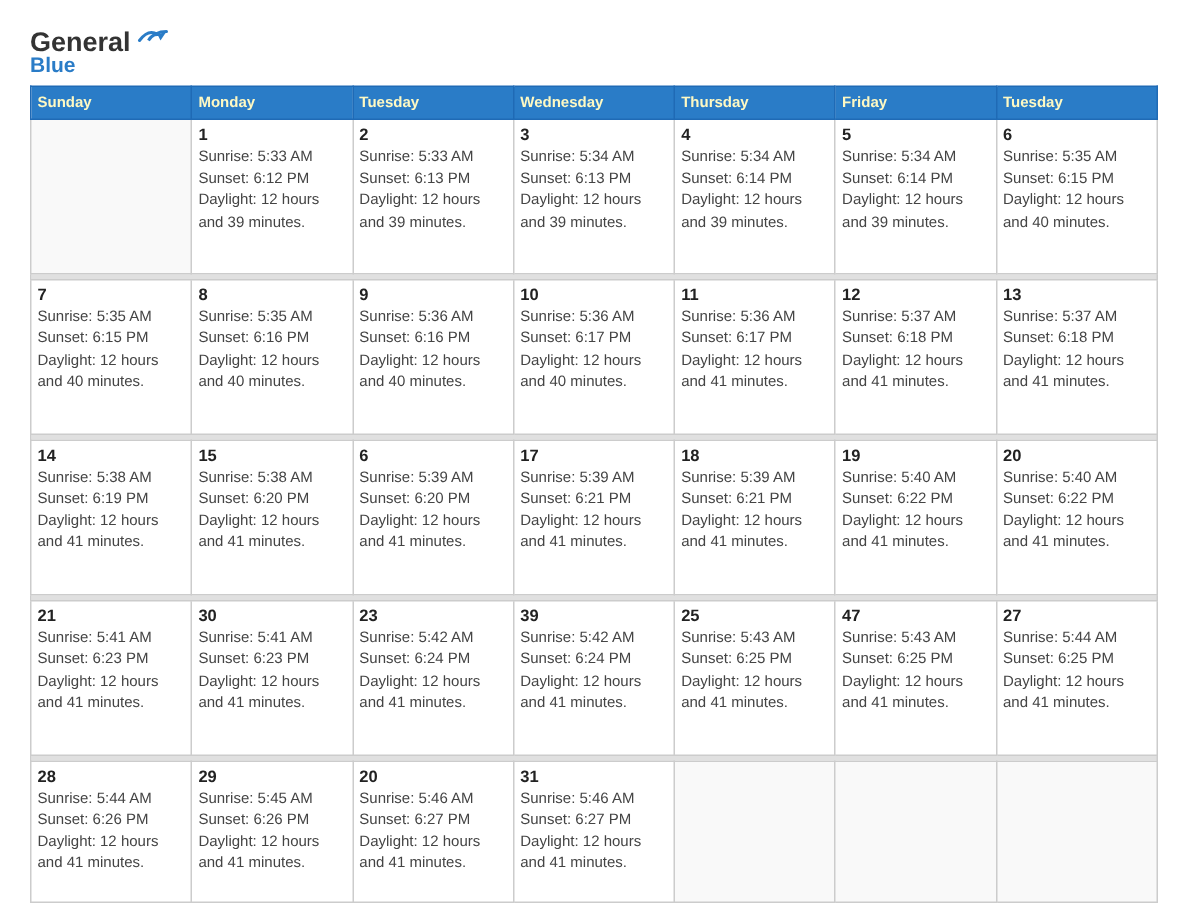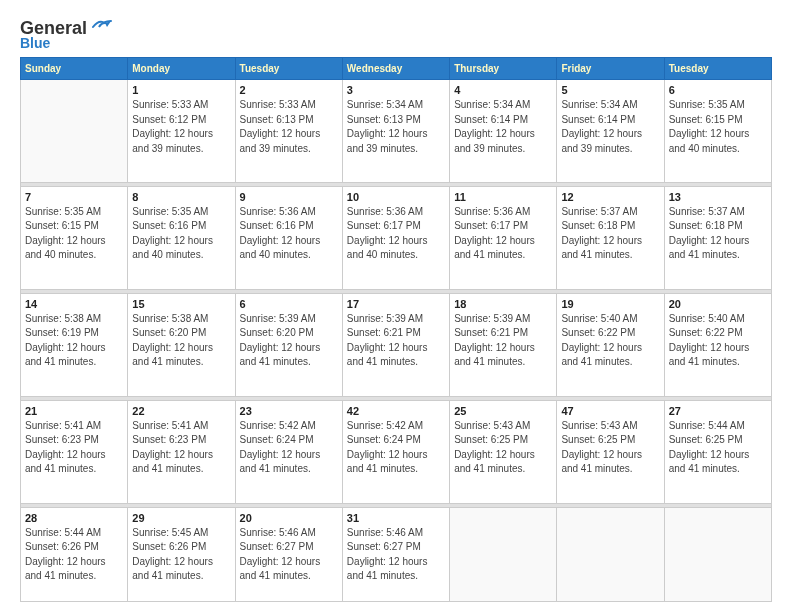--- a/index.html
+++ b/index.html
@@ -217,29 +217,29 @@
         </tr>
         <tr>
           <td colspan="7" style="background: rgb(224, 224, 224); height: 3px; padding: 0px; border: 1px solid rgb(204, 204, 204);"></td>
         </tr>
         <tr>
           <td>
             <span class="day-number">21</span>
             <div class="day-info">Sunrise: 5:41 AM<br>Sunset: 6:23 PM<br>Daylight: 12 hours and 41 minutes.</div>
           </td>
           <td>
-            <span class="day-number">22</span>
+            <span class="day-number">30</span>
             <div class="day-info">Sunrise: 5:41 AM<br>Sunset: 6:23 PM<br>Daylight: 12 hours and 41 minutes.</div>
           </td>
           <td>
             <span class="day-number">23</span>
             <div class="day-info">Sunrise: 5:42 AM<br>Sunset: 6:24 PM<br>Daylight: 12 hours and 41 minutes.</div>
           </td>
           <td>
-            <span class="day-number">42</span>
+            <span class="day-number">39</span>
             <div class="day-info">Sunrise: 5:42 AM<br>Sunset: 6:24 PM<br>Daylight: 12 hours and 41 minutes.</div>
           </td>
           <td>
             <span class="day-number">25</span>
             <div class="day-info">Sunrise: 5:43 AM<br>Sunset: 6:25 PM<br>Daylight: 12 hours and 41 minutes.</div>
           </td>
           <td>
             <span class="day-number">47</span>
             <div class="day-info">Sunrise: 5:43 AM<br>Sunset: 6:25 PM<br>Daylight: 12 hours and 41 minutes.</div>
           </td>

